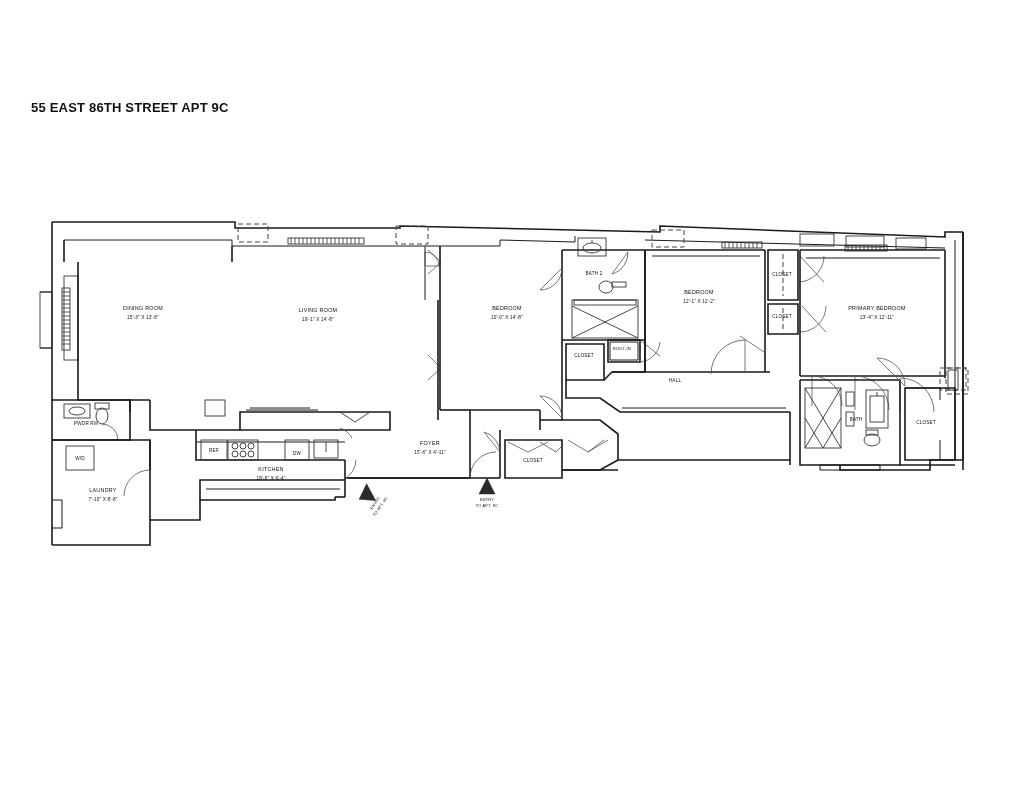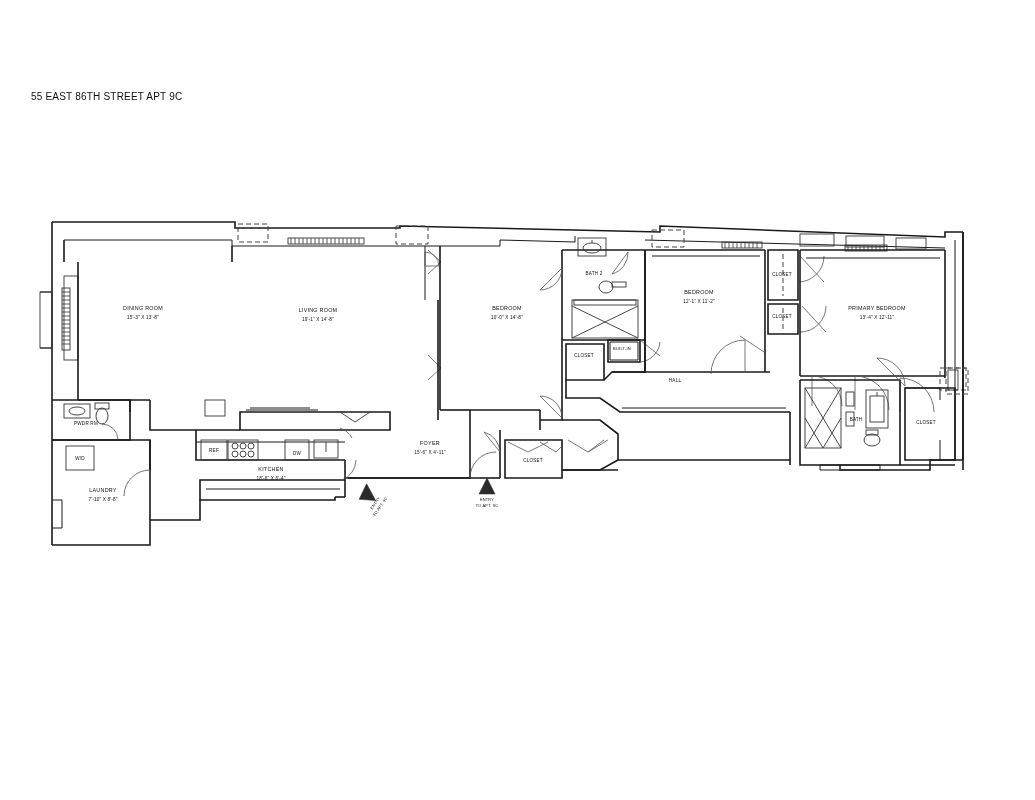--- a/index.html
+++ b/index.html
@@ -14,24 +14,24 @@
   }
   #page {
     position: relative;
     width: 1035px;
     height: 800px;
     background: #ffffff;
   }
   #plan-title {
     position: absolute;
     left: 31px;
-    top: 91px;
+    top: 100px;
     font-family: "Liberation Sans", sans-serif;
-    font-size: 10px;
-    font-weight: normal;
+    font-size: 13px;
+    font-weight: bold;
     letter-spacing: 0.2px;
     color: #111111;
     white-space: nowrap;
   }
   #plan-svg-wrap {
     position: absolute;
     left: 0;
     top: 0;
     width: 1035px;
     height: 800px;

